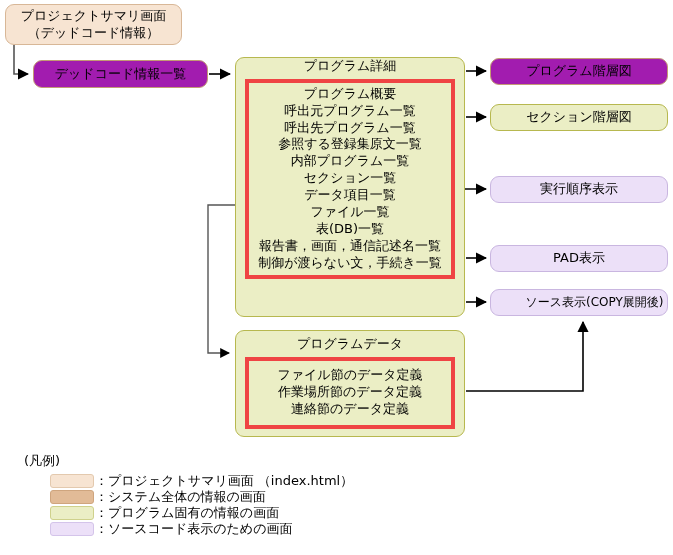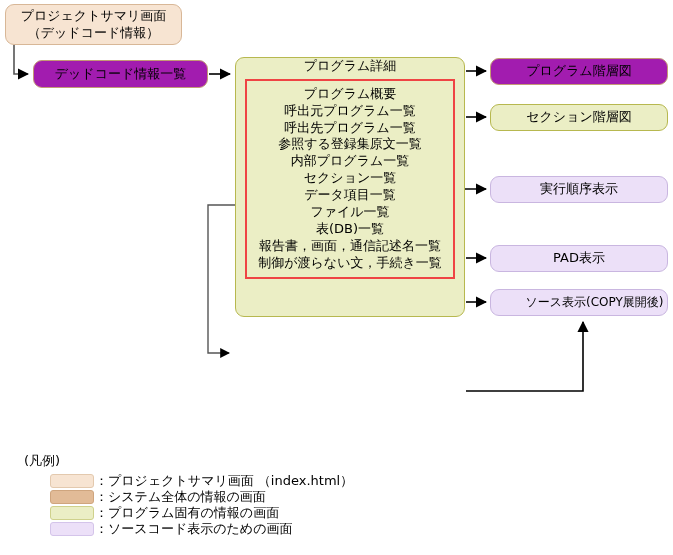--- a/index.html
+++ b/index.html
@@ -83,21 +83,21 @@
   #node-program-data {
     left: 235px; top: 330px;
     width: 230px; height: 107px;
     justify-content: flex-start;
     padding-top: 5px;
     font-size: 13px;
   }
   .inner-panel {
     box-sizing: border-box;
     background: #ebeec5;
-    border: 2px solid #ef4444;
+    border: 4px solid #ef4444;
     width: 210px;
     display: flex;
     flex-direction: column;
     align-items: center;
     justify-content: center;
     line-height: 1.30;
     font-size: 13px;
   }
   #panel-detail-items {
     margin-top: 4px;
@@ -229,20 +229,28 @@
       <div class="item-line">内部プログラム一覧</div>
       <div class="item-line">セクション一覧</div>
       <div class="item-line">データ項目一覧</div>
       <div class="item-line">ファイル一覧</div>
       <div class="item-line">表(DB)一覧</div>
       <div class="item-line">報告書，画面，通信記述名一覧</div>
       <div class="item-line">制御が渡らない文，手続き一覧</div>
     </div>
   </div>
 
+  <div class="node rounded c-program" id="node-program-data">
+    <div class="node-title">プログラムデータ</div>
+    <div class="inner-panel" id="panel-data-items">
+      <div class="item-line">ファイル節のデータ定義</div>
+      <div class="item-line">作業場所節のデータ定義</div>
+      <div class="item-line">連絡節のデータ定義</div>
+    </div>
+  </div>
 
   <div class="node rounded c-system" id="node-program-hierarchy">
     <div>プログラム階層図</div>
   </div>
 
   <div class="node rounded c-program" id="node-section-hierarchy">
     <div>セクション階層図</div>
   </div>
 
   <div class="node rounded c-source" id="node-exec-order">

